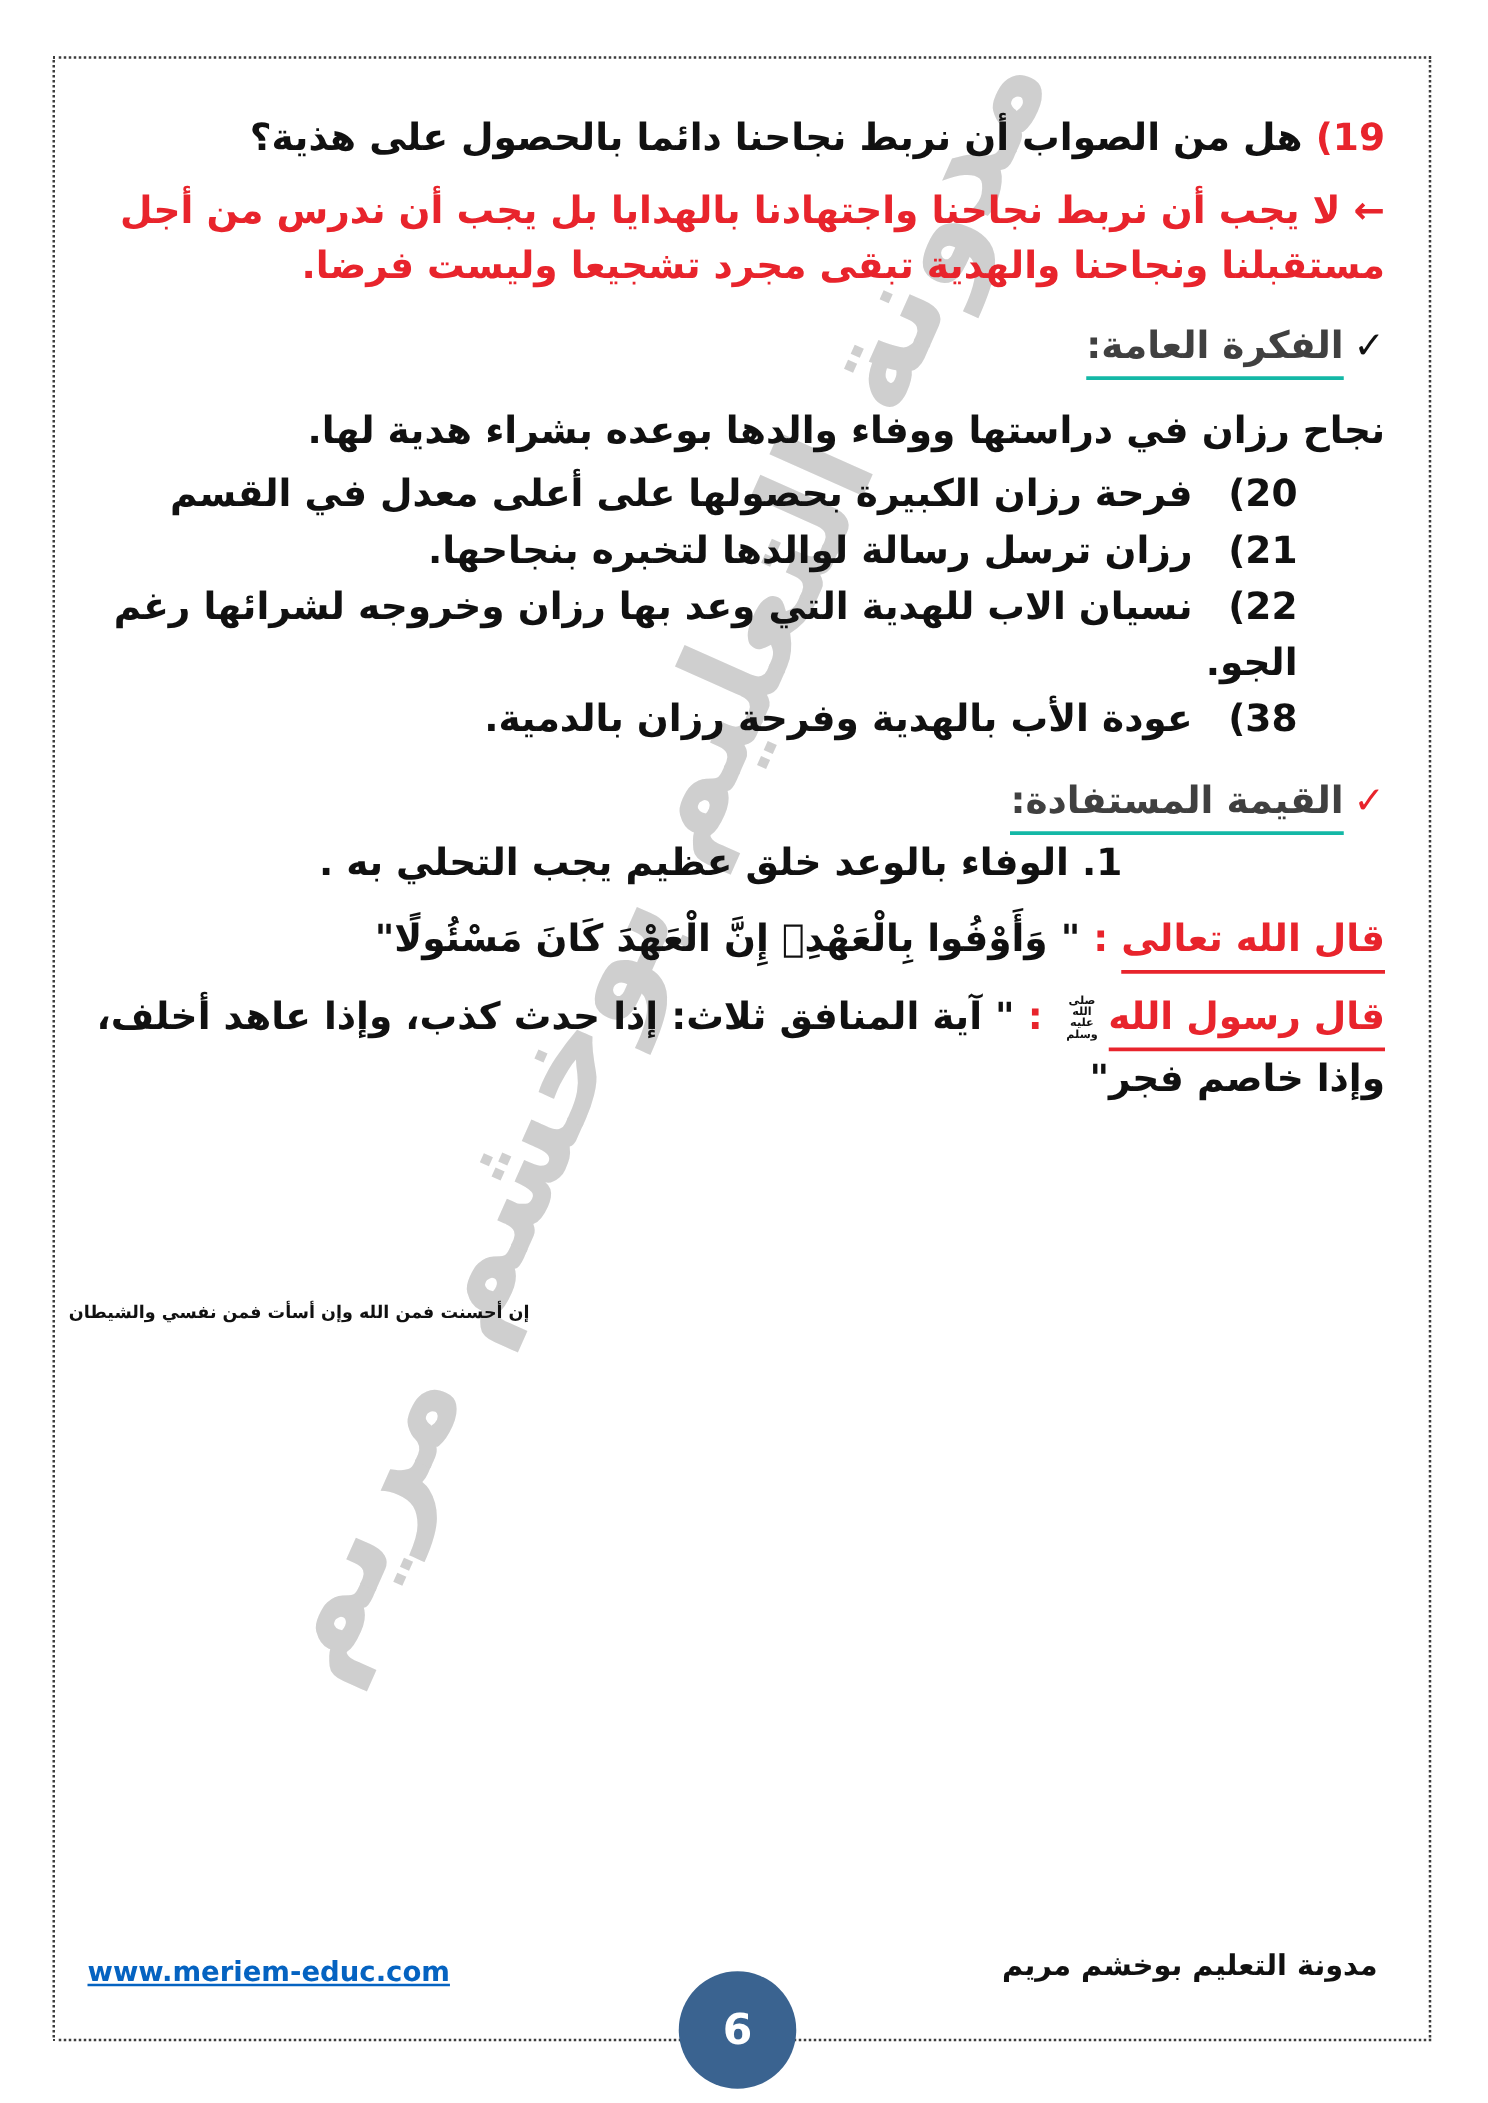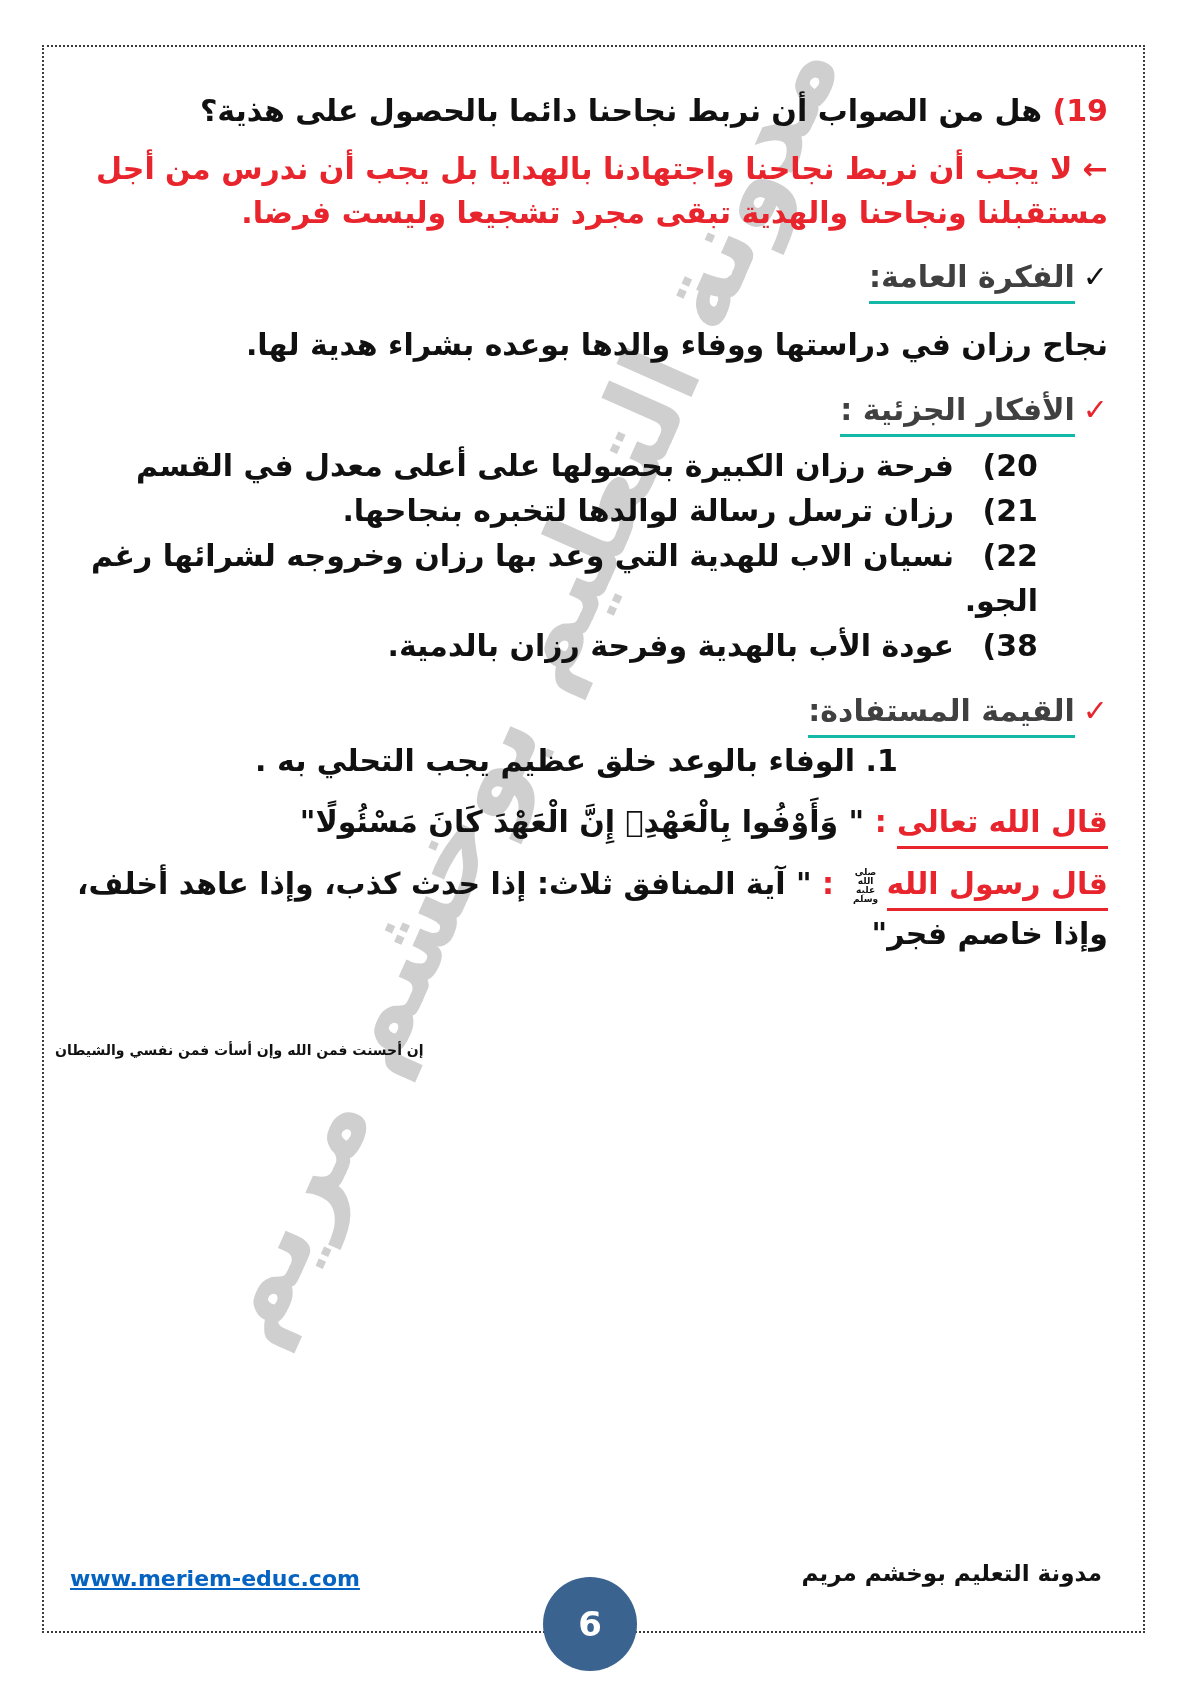--- a/index.html
+++ b/index.html
@@ -95,21 +95,20 @@
 <div class="content">
 
   <div class="q-line"><span class="red">19)</span> <span>هل من الصواب أن نربط نجاحنا دائما بالحصول على هذية؟</span></div>
 
   <div class="answer">← لا يجب أن نربط نجاحنا واجتهادنا بالهدايا بل يجب أن ندرس من أجل مستقبلنا ونجاحنا والهدية تبقى مجرد تشجيعا وليست فرضا.</div>
 
   <div class="heading"><span class="check check-black">✓</span><span class="label">الفكرة العامة:</span></div>
 
   <div class="general-text">نجاح رزان في دراستها ووفاء والدها بوعده بشراء هدية لها.</div>
 
-  <div class="heading"><span class="check check-red">✓</span><span class="label">الأفكار الجزئية :</span></div>
 
   <div class="idea-list">
     <div class="idea-item"><span class="num">20)</span><span>فرحة رزان الكبيرة بحصولها على أعلى معدل في القسم</span></div>
     <div class="idea-item"><span class="num">21)</span><span>رزان ترسل رسالة لوالدها لتخبره بنجاحها.</span></div>
     <div class="idea-item"><span class="num">22)</span><span>نسيان الاب للهدية التي وعد بها رزان وخروجه لشرائها رغم الجو.</span></div>
     <div class="idea-item"><span class="num">38)</span><span>عودة الأب بالهدية وفرحة رزان بالدمية.</span></div>
   </div>
 
   <div class="heading"><span class="check check-red">✓</span><span class="label">القيمة المستفادة:</span></div>
 

